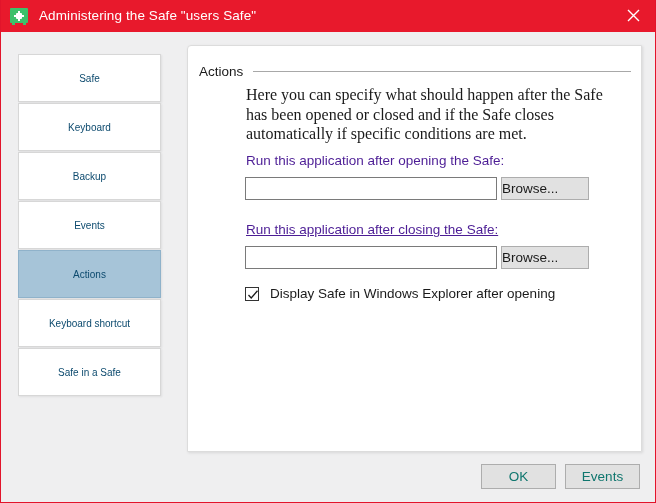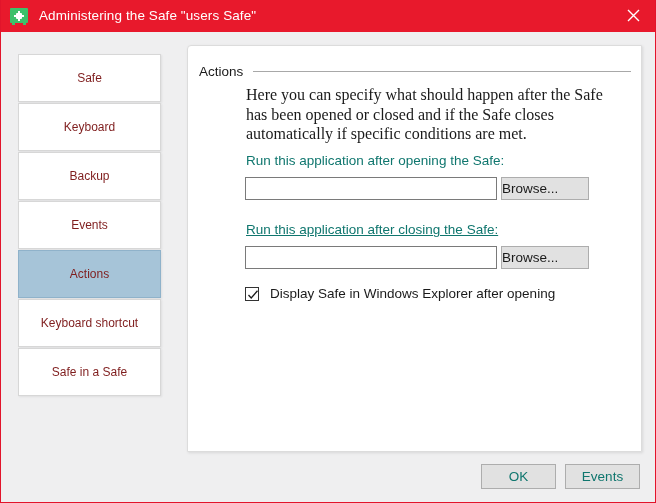--- a/index.html
+++ b/index.html
@@ -104,22 +104,22 @@
   }
   .side-item {
     width: 143px;
     height: 48px;
     margin-bottom: 1px;
     background: #ffffff;
     border: 1px solid #d7d7d7;
     display: flex;
     align-items: center;
     justify-content: center;
-    font-size: 12px;
-    color: #7f1d1d;
+    font-size: 10px;
+    color: #0c4a6e;
     cursor: default;
     box-shadow: 1px 1px 2px rgba(0,0,0,0.07);
     position: relative;
   }
   .side-item.selected {
     background: #a6c4d8;
     border: 1px solid #8fb2ca;
   }
 
   
@@ -165,21 +165,21 @@
     font-size: 16px;
     color: #1a1a1a;
     line-height: 19.5px;
     font-family: Liberation Serif, serif;
   }
 
   .field-label {
     position: absolute;
     left: 58px;
     font-size: 13.5px;
-    color: #0f766e;
+    color: #4c1d95;
     white-space: nowrap;
   }
   #label-open  { top: 107px; }
   #label-close { top: 176px; text-decoration: underline; }
 
   .textbox {
     position: absolute;
     left: 57px;
     width: 252px;
     height: 23px;

